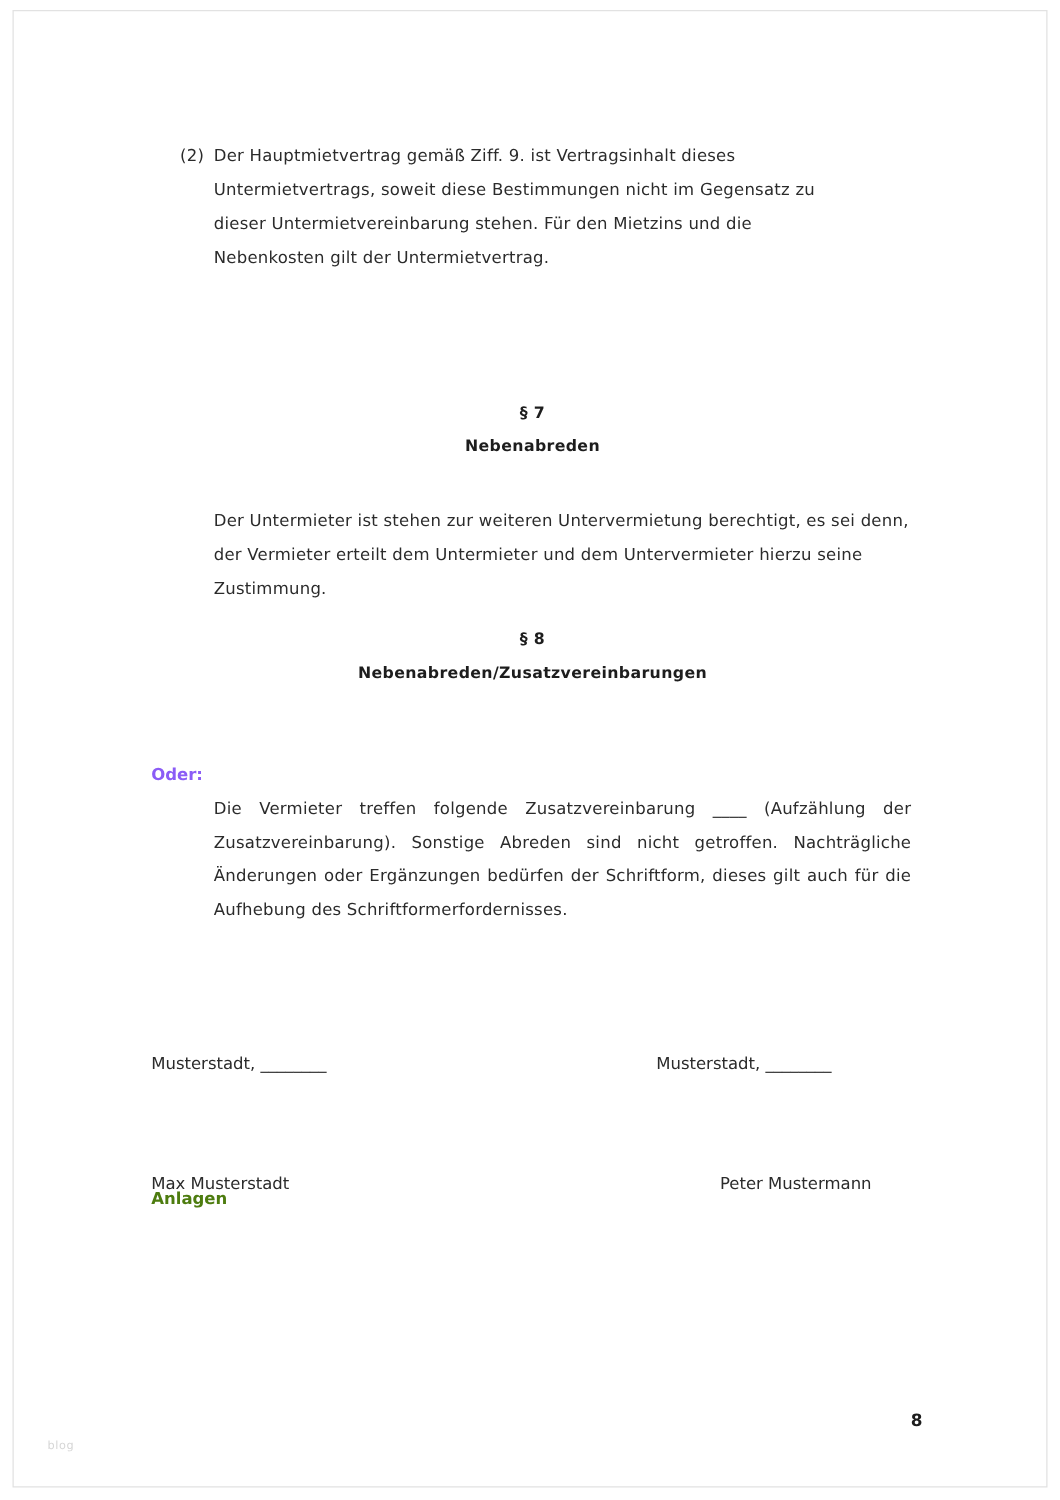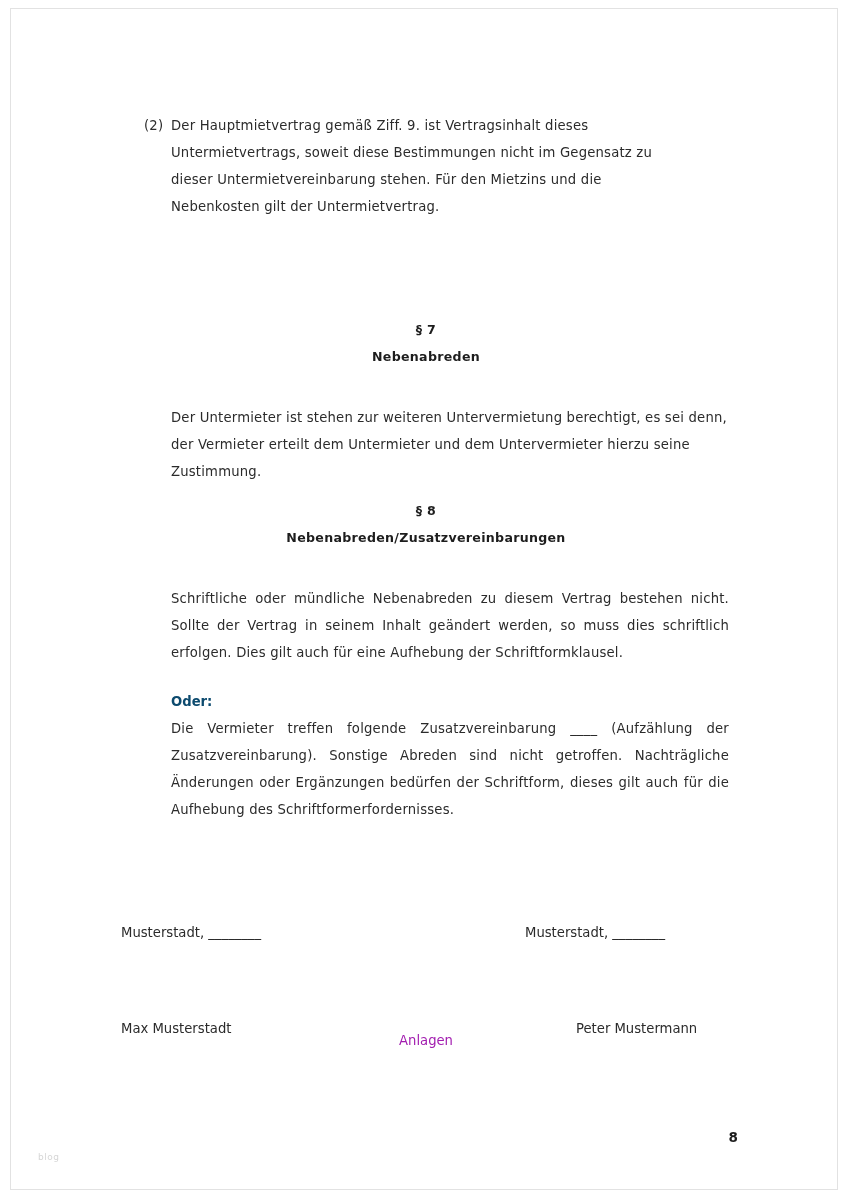--- a/index.html
+++ b/index.html
@@ -73,23 +73,22 @@
     width: 558px;
     margin-left: 50px;
   }
   .body-block.justify {
     text-align: justify;
   }
 
   .bold-lead {
     font-weight: bold;
     font-size: 13.2px;
-    color: #0c4a6e;
+    color: #8b5cf6;
     line-height: 27px;
-    margin-left: 50px;
   }
 
   .spacer-xl { height: 96px; }
   .spacer-l  { height: 34px; }
   .spacer-m  { height: 22px; }
   .spacer-s  { height: 12px; }
 
   .sign-row {
     position: relative;
     width: 610px;
@@ -105,25 +104,24 @@
   .sign-right {
     position: absolute;
     left: 404px;
     top: 0;
   }
   .sign-right.names {
     left: 455px;
   }
 
   .anlagen {
-    font-weight: normal;
+    font-weight: bold;
     font-size: 13.2px;
-    color: #a21caf;
+    color: #4d7c0f;
     line-height: 27px;
-    text-align: center;
   }
 
   .page-number {
     position: absolute;
     right: 110px;
     bottom: 55px;
     font-size: 13.5px;
     font-weight: bold;
     color: #1d1d1d;
   }
@@ -158,21 +156,20 @@
 
     <div class="para body-block">Der Untermieter ist stehen zur weiteren Untervermietung berechtigt, es sei denn, der Vermieter erteilt dem Untermieter und dem Untervermieter hierzu seine Zustimmung.</div>
 
     <div class="spacer-s"></div>
 
     <div class="section-head">§ 8</div>
     <div class="section-head">Nebenabreden/Zusatzvereinbarungen</div>
 
     <div class="spacer-l"></div>
 
-    <div class="para body-block justify">Schriftliche oder mündliche Nebenabreden zu diesem Vertrag bestehen nicht. Sollte der Vertrag in seinem Inhalt geändert werden, so muss dies schriftlich erfolgen. Dies gilt auch für eine Aufhebung der Schriftformklausel.</div>
 
     <div class="spacer-m"></div>
 
     <div class="bold-lead">Oder:</div>
     <div class="para body-block justify">Die Vermieter treffen folgende Zusatzvereinbarung ____ (Aufzählung der Zusatzvereinbarung). Sonstige Abreden sind nicht getroffen. Nachträgliche Änderungen oder Ergänzungen bedürfen der Schriftform, dieses gilt auch für die Aufhebung des Schriftformerfordernisses.</div>
 
     <div class="spacer-xl"></div>
 
     <div class="sign-row">
       <span class="sign-left">Musterstadt, ________</span>

